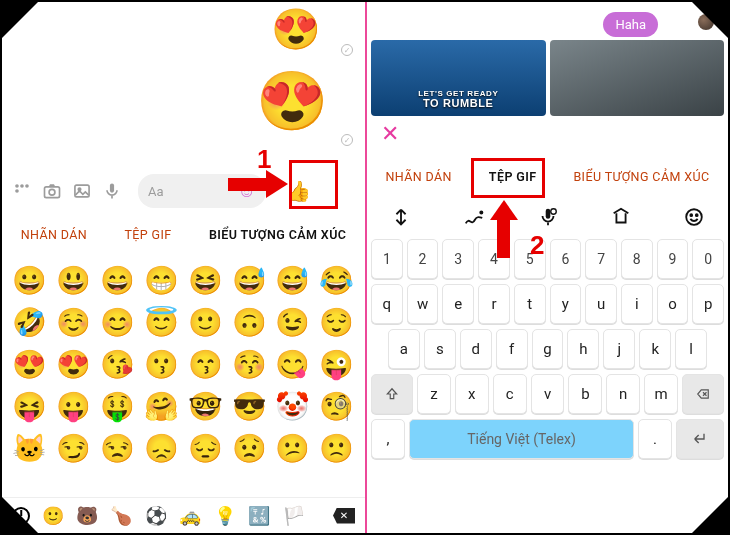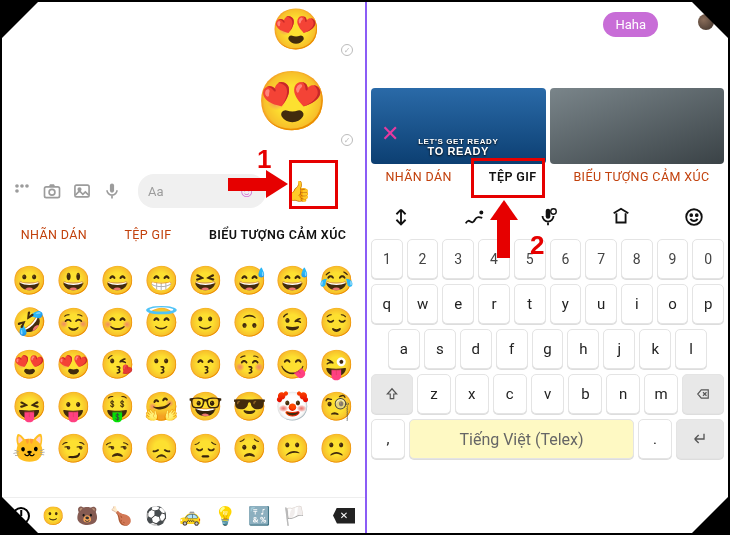--- a/index.html
+++ b/index.html
@@ -1,29 +1,29 @@
 <!DOCTYPE html>
 <html><head>
 <meta charset="utf-8">
 <style>
   * { box-sizing: border-box; margin: 0; padding: 0; }
   body { font-family: -apple-system, Roboto, Arial, sans-serif; background: #fff; }
   .canvas { width: 730px; height: 535px; position: relative; border: 2px solid #000; overflow: hidden; display: flex; }
   .pane { position: relative; height: 100%; }
   .pane.left { width: 364px; }
-  .pane.right { width: 364px; border-left: 2px solid #8b5cf6; }
+  .pane.right { width: 364px; border-left: 2px solid #ec4899; }
   .chat-area { height: 168px; position: relative; background: #fff; }
   .chat-area.right { height: 152px; }
   .msg-emoji { position: absolute; }
   .msg-emoji .e { font-size: 40px; line-height: 1; }
   .sent-tick { position: absolute; width: 12px; height: 12px; border: 1px solid #bbb; border-radius: 50%; display: flex; align-items: center; justify-content: center; color: #bbb; font-size: 8px; }
   .haha { position: absolute; right: 70px; top: 10px; background: #c86dd7; color: #fff; padding: 5px 12px; border-radius: 14px; font-size: 13px; }
   .mini-avatar { position: absolute; right: 14px; top: 12px; width: 16px; height: 16px; border-radius: 50%; background: radial-gradient(circle at 35% 35%, #8a6d5a, #3b2f28); }
   .gif-row { position: absolute; left: 4px; right: 4px; top: 38px; display: flex; gap: 4px; }
-  .gif-thumb { flex: 1; height: 76px; border-radius: 4px; position: relative; overflow: hidden; display: flex; align-items: flex-end; justify-content: center; padding-bottom: 6px; color: #fff; font-weight: 800; font-size: 11px; text-shadow: 0 1px 2px #000; letter-spacing: 0.6px; margin-top: 48px; }
+  .gif-thumb { flex: 1; height: 76px; border-radius: 4px; position: relative; overflow: hidden; display: flex; align-items: flex-end; justify-content: center; padding-bottom: 6px; color: #fff; font-weight: 800; font-size: 11px; text-shadow: 0 1px 2px #000; letter-spacing: 0.6px; }
   .gif1 { background: linear-gradient(140deg,#c8a060,#8a6a3a); }
   .gif1::after { content:""; position:absolute; top:4px; right:4px; width:22px; height:14px; background:#0aa; border-radius:2px; }
   .gif2 { background: linear-gradient(180deg,#2a6aa8 0%, #0c3f72 100%); font-family: Arial Black, Arial; }
   .gif2 .t { text-align:center; line-height:1.05; }
   .gif3 { background: linear-gradient(160deg,#7a858a,#3a4246); }
   .composer { display: flex; align-items: center; gap: 10px; padding: 0 10px; height: 42px; position: relative; }
   .composer .ic { color: #9c9c9c; width: 20px; height: 20px; display: flex; align-items: center; justify-content: center; }
   .ic svg { width: 20px; height: 20px; display:block; }
   .pill { flex: none; width: 128px; margin-left: 6px; height: 34px; background: #f0f0f0; border-radius: 16px; display: flex; align-items: center; padding: 0 10px; color: #9c9c9c; font-size: 13px; position: relative; }
   .pill .smile { margin-left: auto; color: #d46fd4; font-size: 18px; }
@@ -43,21 +43,21 @@
   .kb-toolbar { display: flex; height: 38px; align-items: center; justify-content: space-between; padding: 0 22px; color: #111; }
   .kb-toolbar .ti { width: 24px; height: 24px; display:flex; align-items:center; justify-content:center;}
   .kb-toolbar svg { width:22px; height:22px; }
   .kb { padding: 3px 4px 0; }
   .krow { display: flex; gap: 4px; margin-bottom: 5px; }
   .key { flex: 1; height: 40px; background: #fff; border: 1px solid #e4e4e4; border-radius: 5px; display: flex; align-items: center; justify-content: center; font-size: 15px; color: #222; box-shadow: 0 1px 0 #ddd; }
   .key.num { font-size: 14px; color: #444; }
   .krow.letters2 { padding: 0 17px; }
   .key.shift, .key.bksp { flex: 0 0 42px; background: #e8e8e8; }
   .sym { flex: 0 0 44px; background:#e8e8e8; font-size:12px;}
-  .key.space { flex: 1; font-size: 16px; color:#666; background:#fef9c3;}
+  .key.space { flex: 1; font-size: 14px; color:#666; background:#7dd3fc;}
   .key.comma, .key.dot { flex: 0 0 34px; }
   .key.enter { flex: 0 0 48px; background:#e8e8e8;}
   .redbox { position: absolute; border: 3px solid #e60000; }
   .rednum { position: absolute; color: #e60000; font-weight: 800; font-size: 26px; font-family: Arial Black, Arial; }
   .arrow { position: absolute; }
   .arrow .stem { position:absolute; background:#e60000; }
   .arrow .head { position:absolute; width:0; height:0; }
   .corner { position:absolute; width:40px; height:40px; background:#000; }
   .corner.tl { top:-2px; left:-2px; clip-path: polygon(0 0, 100% 0, 0 100%); }
   .corner.tr { top:-2px; right:-2px; clip-path: polygon(0 0, 100% 0, 100% 100%); }
@@ -167,21 +167,21 @@
   </div>
 
   <div class="pane right">
     <div class="chat-area right">
       <div class="haha">Haha</div>
       <div class="mini-avatar"></div>
       <div class="gif-row">
         <div class="gif-thumb gif2">
             <div class="t">
               <div style="font-size:8px;">LET'S GET READY</div>
-              <div>TO READY</div>
+              <div>TO RUMBLE</div>
             </div>
           </div>
         <div class="gif-thumb gif3"></div>
       </div>
       <div class="composer" style="position:absolute; left:0; right:0; bottom:0;">
         <span class="close-x">✕</span>
       </div>
     </div>
     <div class="tabs">
       <div class="tab">NHÃN DÁN</div>

